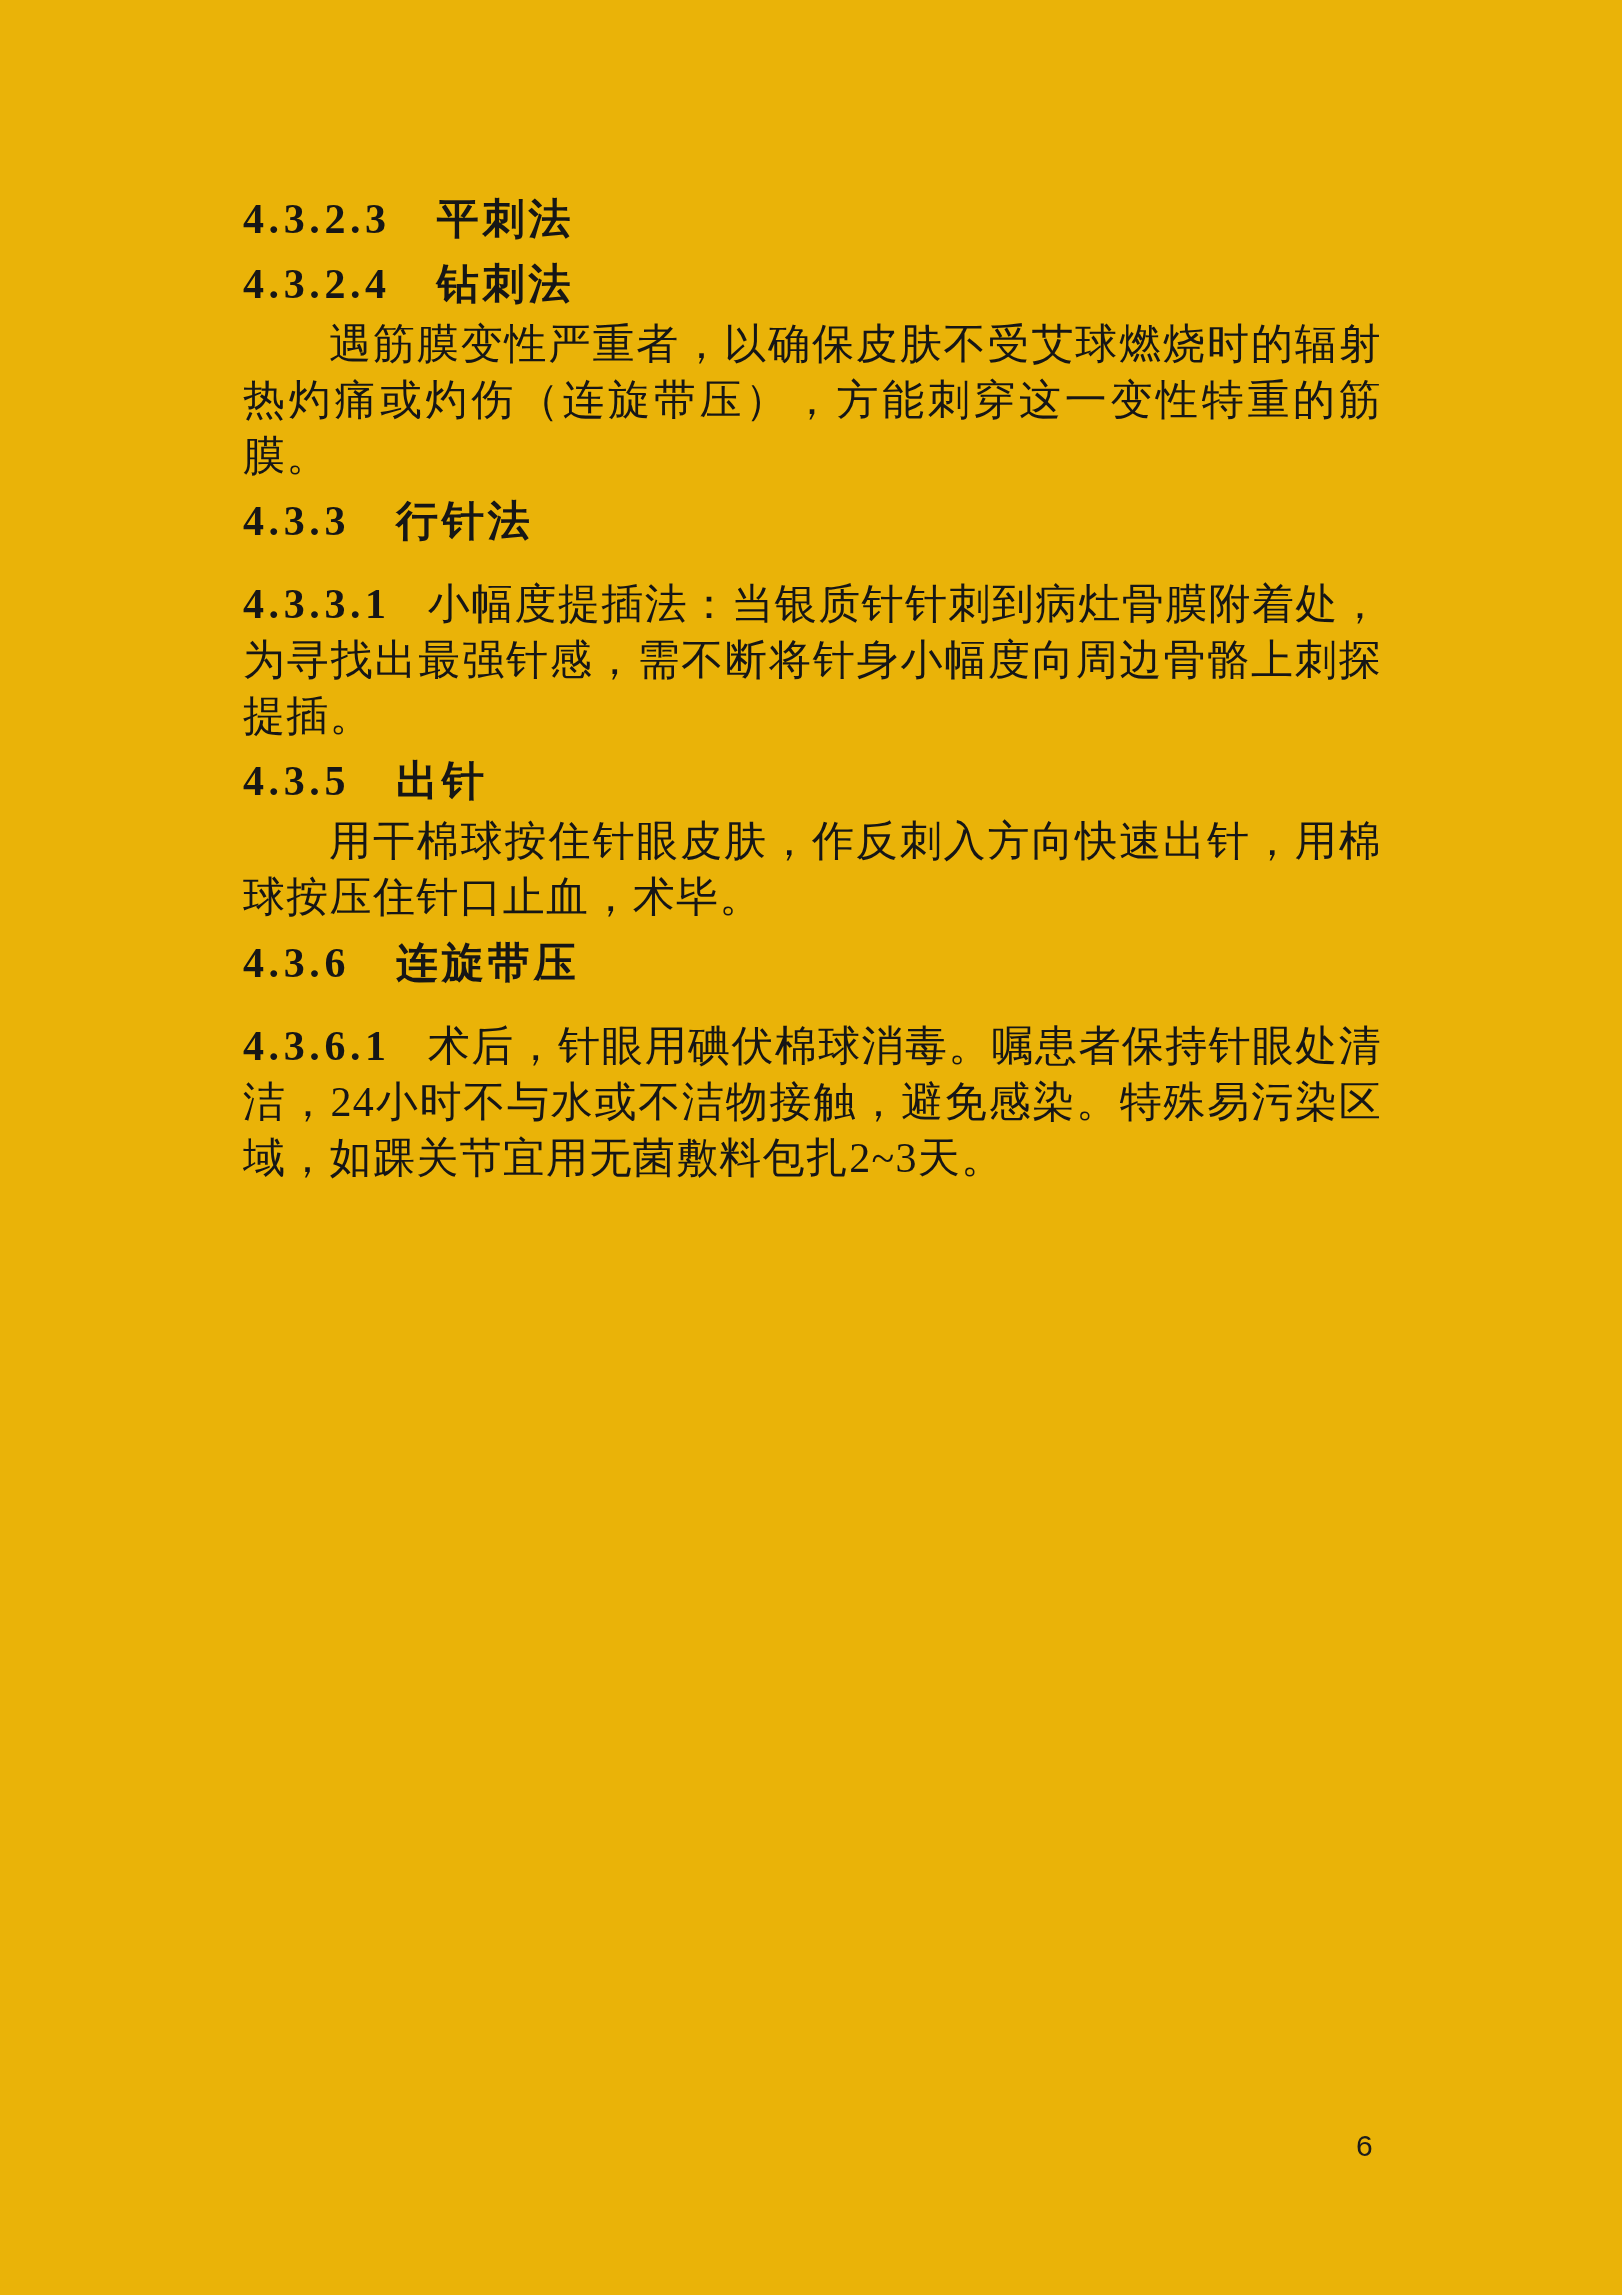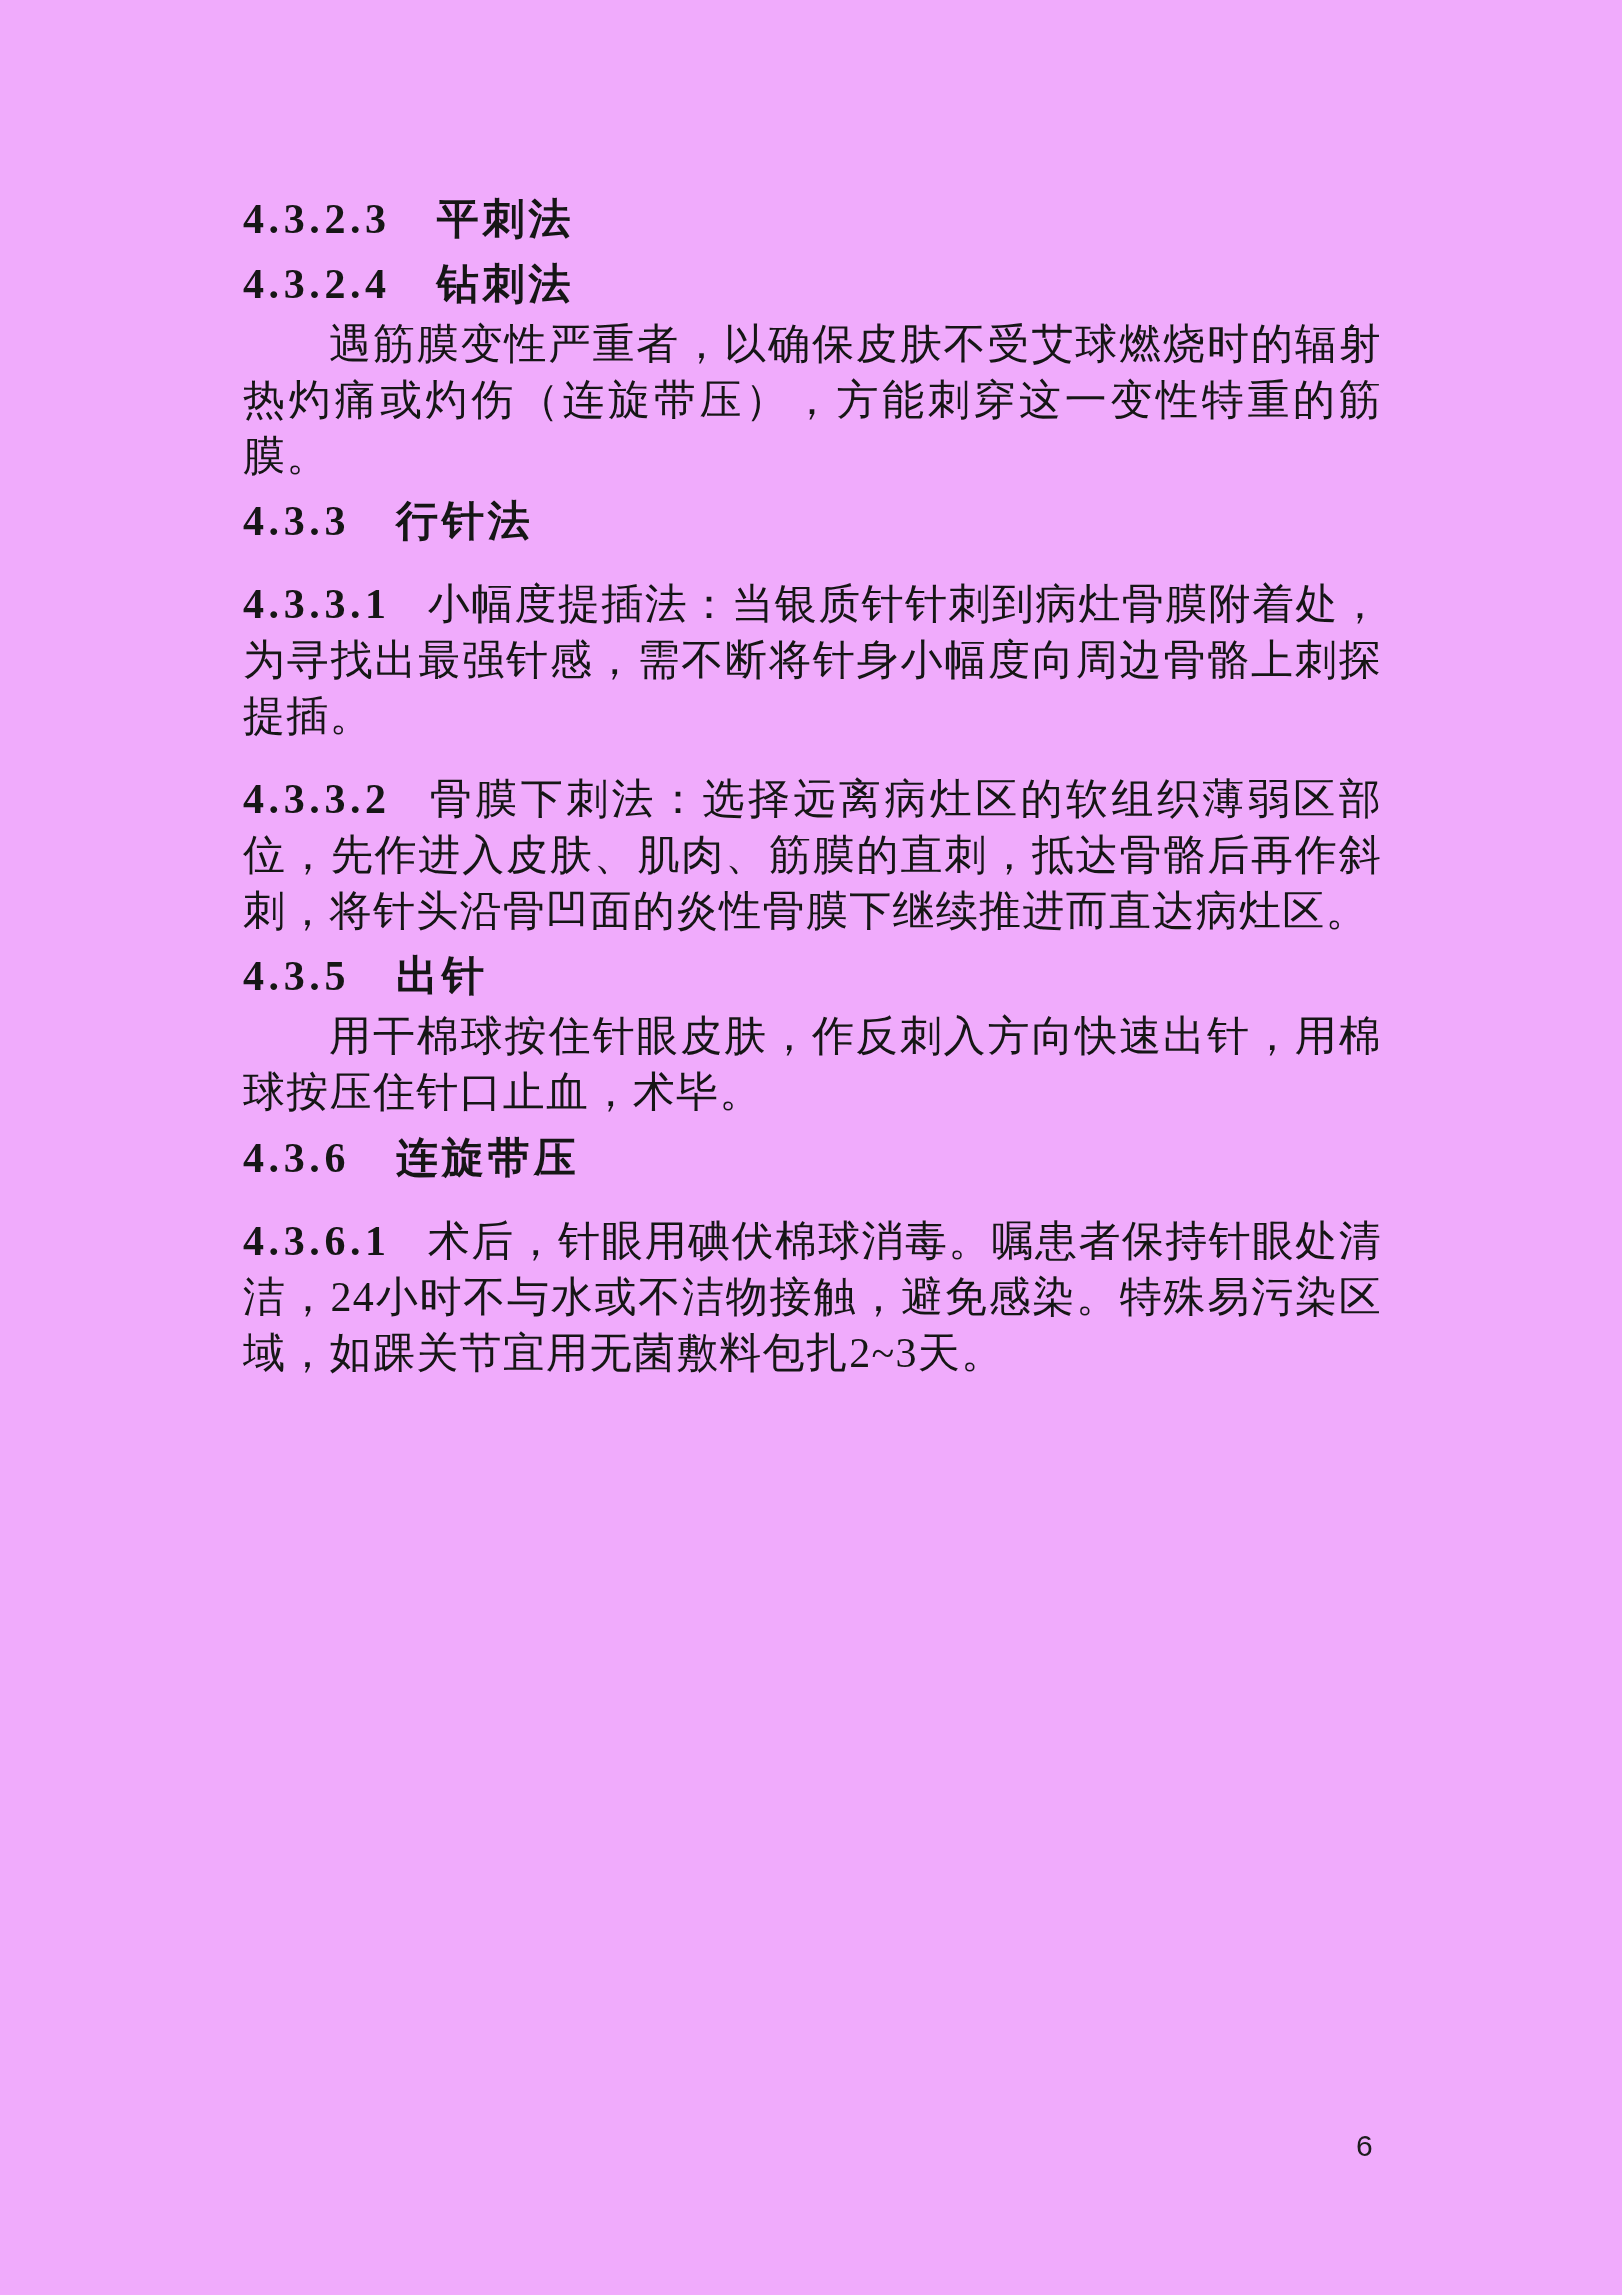--- a/index.html
+++ b/index.html
@@ -4,21 +4,21 @@
 <style>
   html, body {
     margin: 0;
     padding: 0;
     background: #ffffff;
   }
   .page {
     position: relative;
     width: 1623px;
     height: 2295px;
-    background: #f0abfc;
+    background: #eab308;
     overflow: hidden;
     font-family: "Liberation Serif", "DejaVu Serif", serif;
     color: #161616;
   }
   .content {
     position: absolute;
     left: 243px;
     top: 191px;
     width: 1139px;
   }
@@ -75,21 +75,20 @@
 </head>
 <body>
 
 <div class="page">
   <main class="content">
       <p class="heading"><span class="num">4.3.2.3</span><span class="title">平刺法</span></p>
       <p class="heading"><span class="num">4.3.2.4</span><span class="title">钻刺法</span></p>
       <p class="body para">遇筋膜变性严重者，以确保皮肤不受艾球燃烧时的辐射热灼痛或灼伤（连旋带压），方能刺穿这一变性特重的筋膜。</p>
       <p class="heading"><span class="num">4.3.3</span><span class="title">行针法</span></p>
       <p class="body numbered"><span class="pnum">4.3.3.1</span><span>小幅度提插法：当银质针针刺到病灶骨膜附着处，为寻找出最强针感，需不断将针身小幅度向周边骨骼上刺探提插。</span></p>
-      <p class="body numbered"><span class="pnum">4.3.3.2</span><span>骨膜下刺法：选择远离病灶区的软组织薄弱区部位，先作进入皮肤、肌肉、筋膜的直刺，抵达骨骼后再作斜刺，将针头沿骨凹面的炎性骨膜下继续推进而直达病灶区。</span></p>
       <p class="heading"><span class="num">4.3.5</span><span class="title">出针</span></p>
       <p class="body para">用干棉球按住针眼皮肤，作反刺入方向快速出针，用棉球按压住针口止血，术毕。</p>
       <p class="heading"><span class="num">4.3.6</span><span class="title">连旋带压</span></p>
       <p class="body numbered"><span class="pnum">4.3.6.1</span><span>术后，针眼用碘伏棉球消毒。嘱患者保持针眼处清洁，24小时不与水或不洁物接触，避免感染。特殊易污染区域，如踝关节宜用无菌敷料包扎2~3天。</span></p>
     </main>
   <div class="page-number">6</div>
 </div>
 
 
 </body></html>

